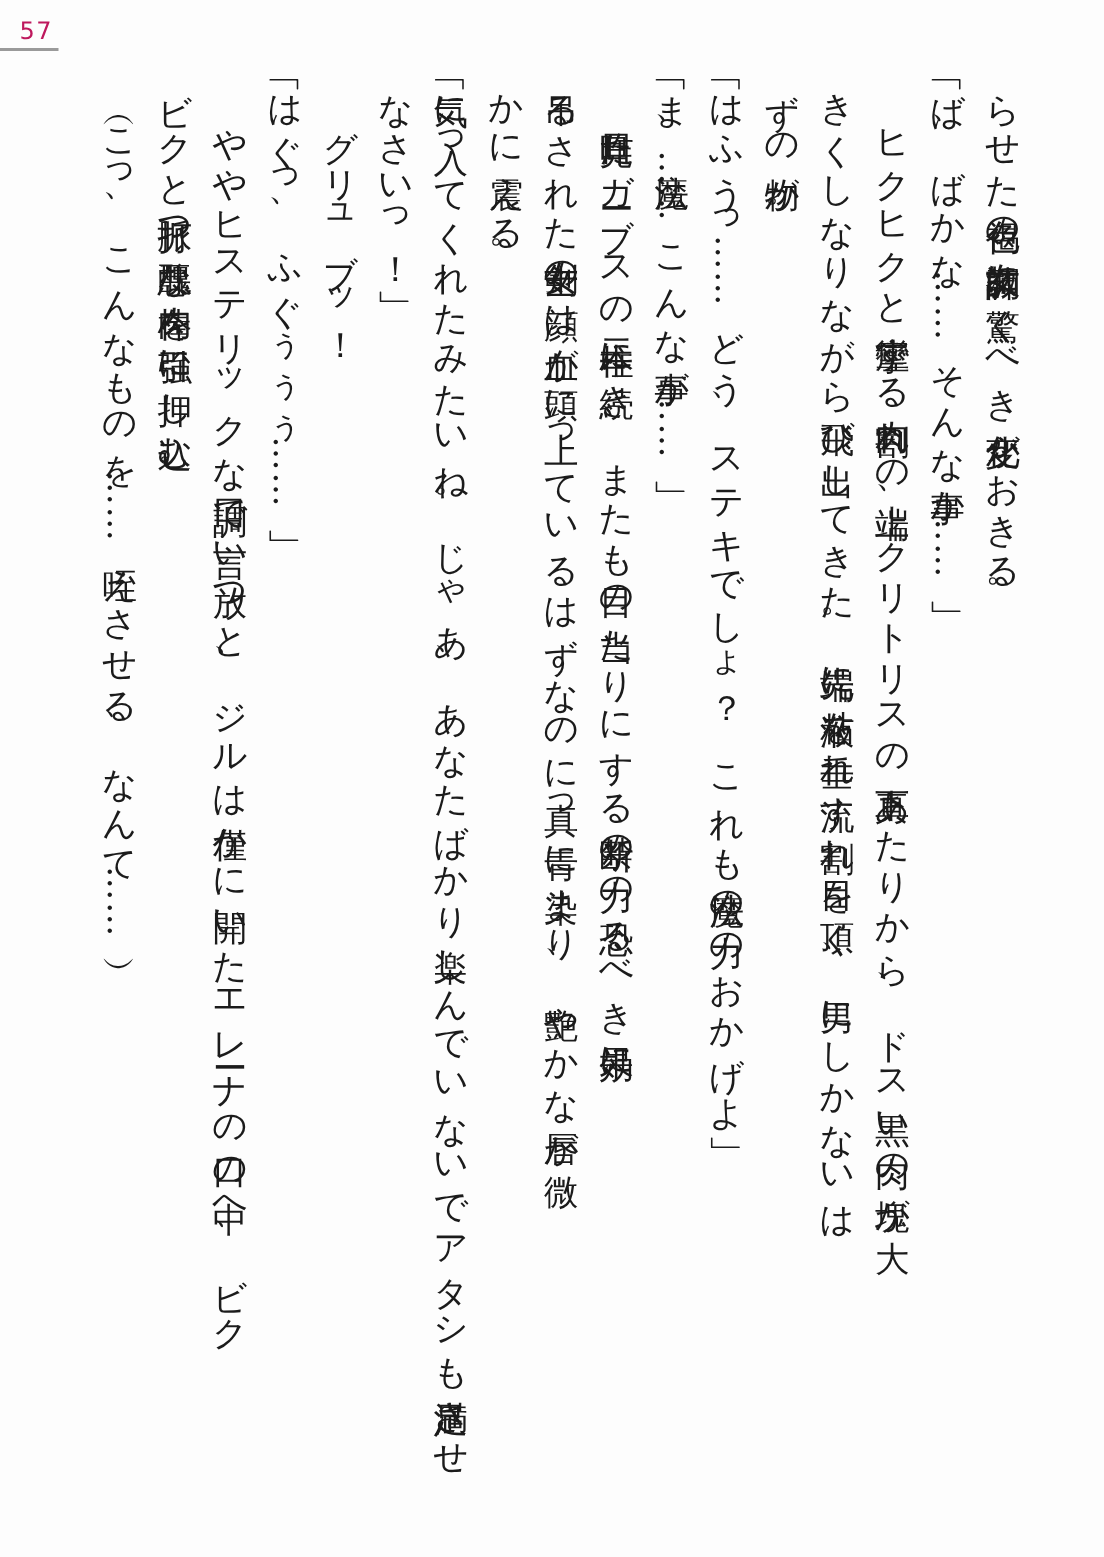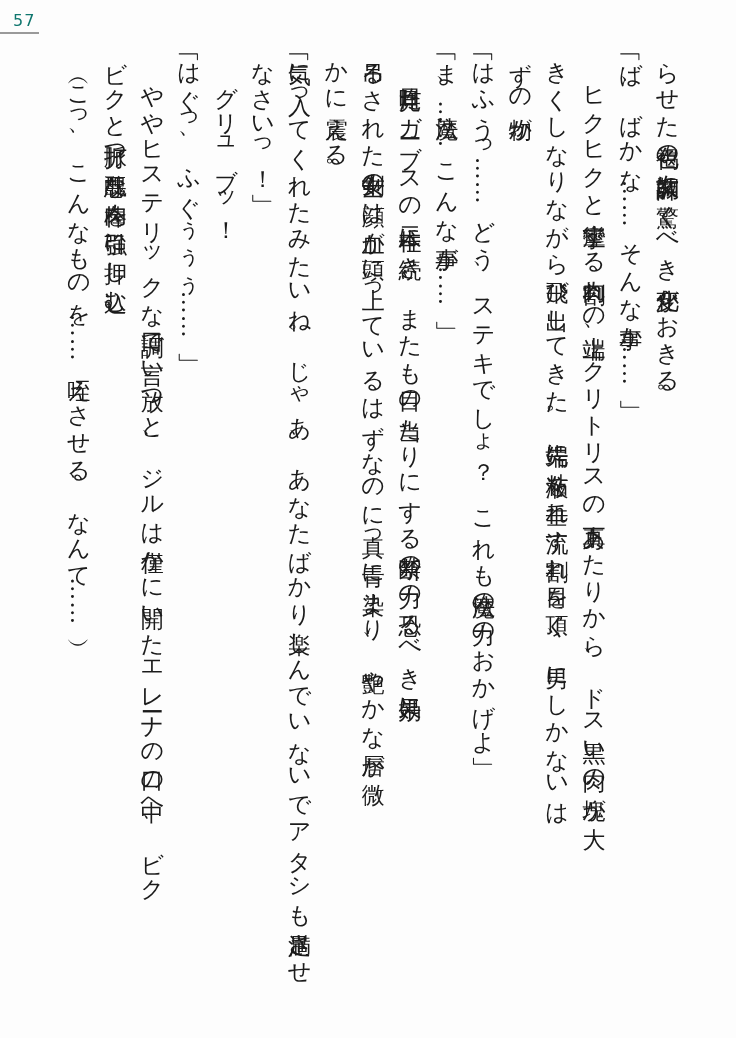--- a/index.html
+++ b/index.html
@@ -17,21 +17,21 @@
     background: #fdfdfd;
     font-family: "DejaVu Serif", "Liberation Serif", serif;
   }
   .page-number {
     position: absolute;
     top: 13px;
     left: 13px;
     font-family: "DejaVu Sans", "Liberation Sans", sans-serif;
     font-size: 16px;
     letter-spacing: 1px;
-    color: #0f766e;
+    color: #be185d;
     line-height: 1;
   }
   .page-number-rule {
     position: absolute;
     top: 32px;
     left: 0;
     width: 39px;
     height: 2px;
     background: #9a9a9a;
   }

